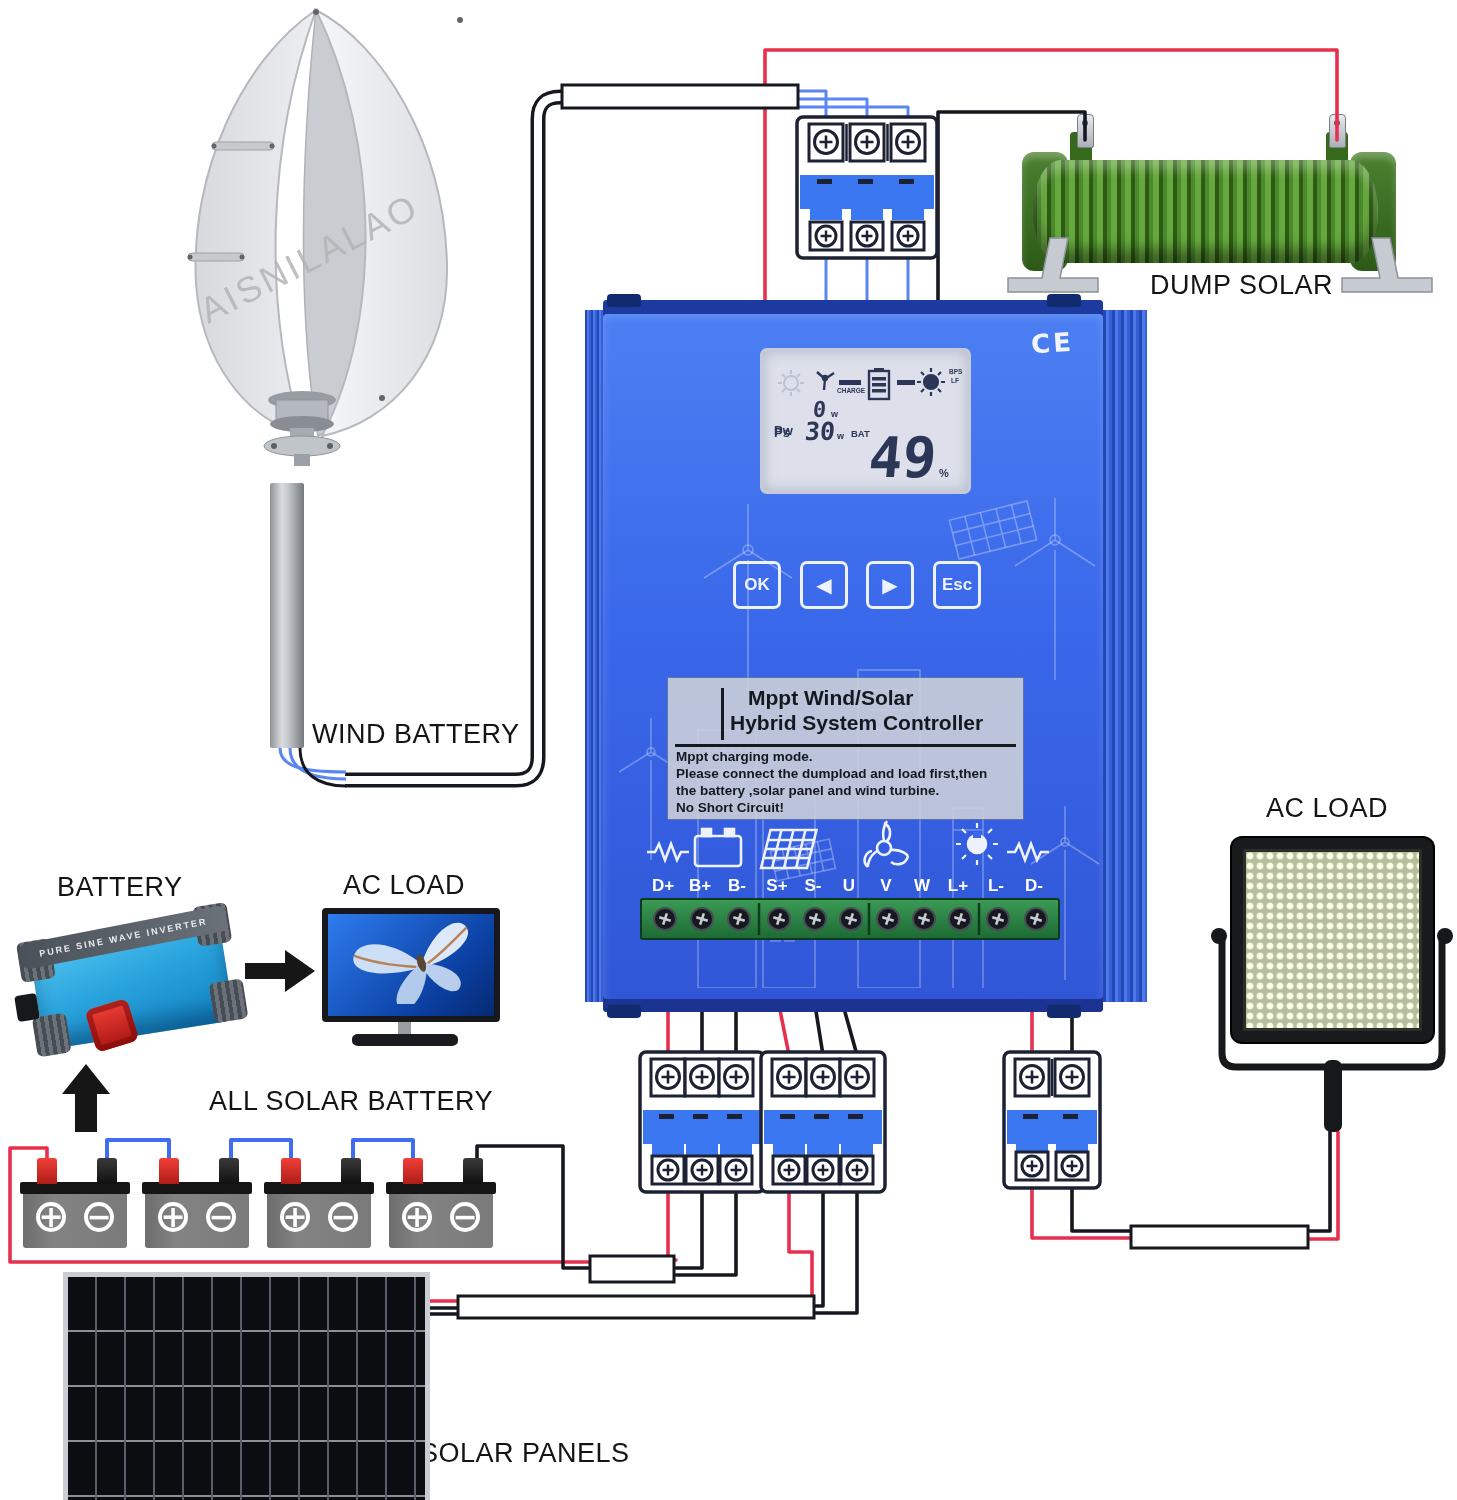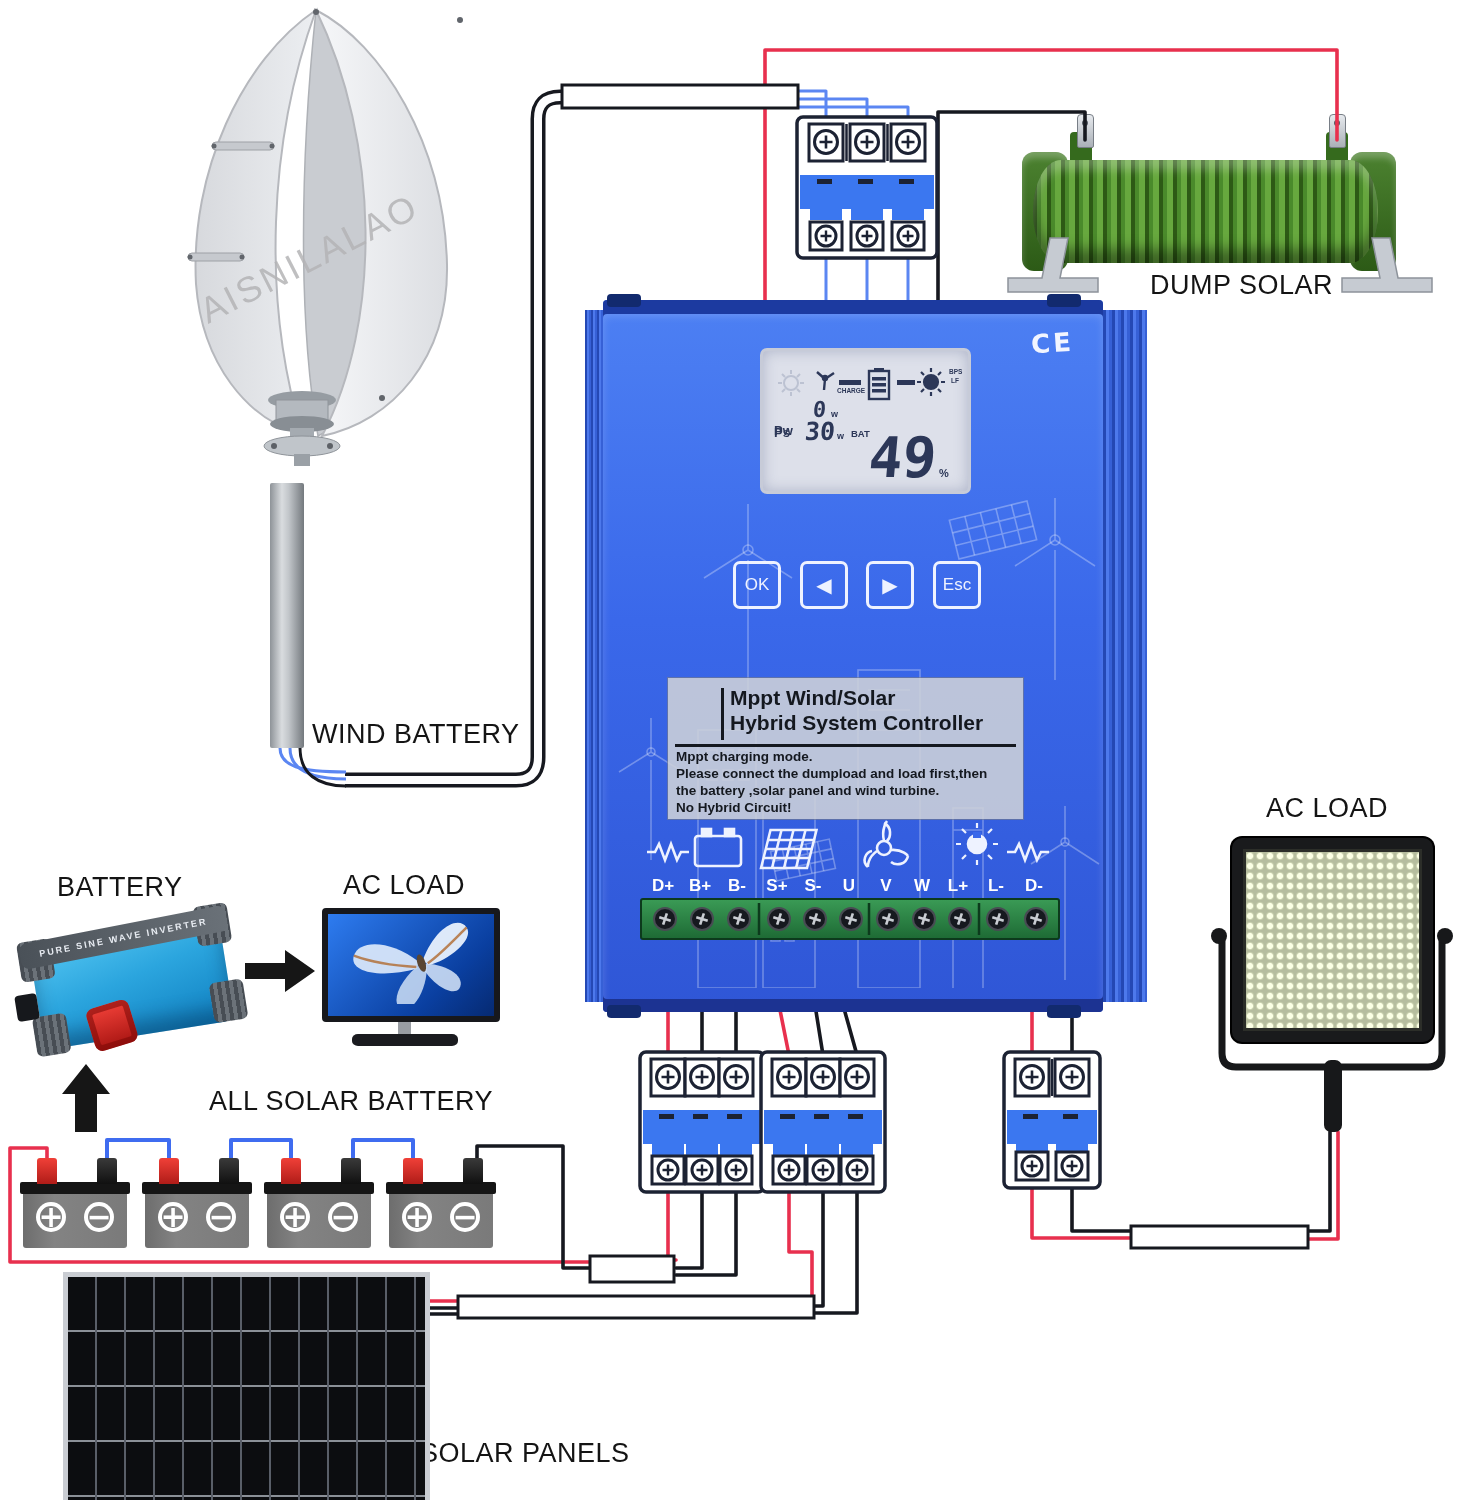--- a/index.html
+++ b/index.html
@@ -12,24 +12,24 @@
   .ctl-fins{top:10px;bottom:10px;width:18px;background:repeating-linear-gradient(90deg,#2448b4 0 2px,#4d79ec 2px 4px,#3660d6 4px 6px);}
   .ctl-fins.lf{left:0;} .ctl-fins.rt{right:0;width:44px;background:repeating-linear-gradient(90deg,#2448b4 0 3px,#4d79ec 3px 6px,#3660d6 6px 9px);}
   .ctl-face{left:18px;top:0;width:500px;height:712px;background:linear-gradient(180deg,#4d80f3 0%,#3a68ea 45%,#2f56d6 100%);
             border-radius:4px;box-shadow:inset 0 14px 0 #1c3aa0, inset 0 -13px 0 #1c3392, inset 0 16px 8px rgba(255,255,255,.18);}
   .bolt{width:34px;height:13px;background:#122a6e;border-radius:4px;z-index:11;}
   .lcd{left:160px;top:51px;width:205px;height:140px;background:#dde0ea;border-radius:4px;
        box-shadow:0 0 0 3px #c7cbd8, inset 0 0 14px rgba(90,100,140,.35);color:#2c3758;}
   .lcd .seg{font-family:"DejaVu Sans Mono",monospace;font-weight:bold;transform:skewX(-5deg);}
   .ce{left:428px;top:28px;font-size:26px;color:#f2f5ff;font-weight:bold;letter-spacing:3px;transform:rotate(-4deg);font-family:"DejaVu Sans",sans-serif;}
   .btn{top:261px;width:42px;height:42px;border:3px solid #eef2ff;border-radius:7px;color:#eef2ff;
-       display:flex;align-items:center;justify-content:center;font-weight:normal;font-size:17px;z-index:3;}
+       display:flex;align-items:center;justify-content:center;font-weight:bold;font-size:17px;z-index:3;}
   .plate{left:65px;top:378px;width:355px;height:141px;background:rgba(206,209,216,.88);box-shadow:0 0 0 1px rgba(120,124,134,.6);z-index:3;color:#14181f;}
   .plate .vbar{left:53px;top:10px;width:3px;height:52px;background:#14181f;}
-  .plate .t1{left:62px;top:8px;font-size:21px;font-weight:bold;}
+  .plate .t1{left:80px;top:8px;font-size:21px;font-weight:bold;}
   .plate .t2{left:62px;top:33px;font-size:21px;font-weight:bold;}
   .plate .hr{left:7px;top:66px;width:341px;height:2.5px;background:#14181f;}
   .plate .bl{left:8px;font-size:13.5px;font-weight:bold;white-space:nowrap;}
   .tlabel{top:576px;width:40px;margin-left:-20px;text-align:center;color:#fff;font-weight:bold;font-size:17px;z-index:3;}
   .tblock{left:37px;top:598px;width:416px;height:38px;z-index:3;background:linear-gradient(180deg,#3a9a55,#1e6b35);
           border:2px solid #0c3a1c;border-radius:3px;}
   
   .pole{left:270px;top:483px;width:34px;height:265px;z-index:10;
         background:linear-gradient(90deg,#8e9398,#d9dcdf 35%,#c2c6ca 55%,#74797e);border-radius:2px;}
   .dump{z-index:10;}
@@ -376,21 +376,21 @@
         </div>
 
       <div class="abs plate">
         <div class="abs vbar"></div>
         <div class="abs t1">Mppt Wind/Solar</div>
         <div class="abs t2">Hybrid System Controller</div>
         <div class="abs hr"></div>
         <div class="abs bl" style="top:71px;">Mppt charging mode.</div>
         <div class="abs bl" style="top:88px;">Please connect the dumpload and load first,then</div>
         <div class="abs bl" style="top:105px;">the battery ,solar panel and wind turbine.</div>
-        <div class="abs bl" style="top:122px;">No Hybrid Circuit!</div>
+        <div class="abs bl" style="top:122px;">No Short Circuit!</div>
       </div>
 
       <svg class="abs" style="left:0;top:520px;" width="500" height="56" viewBox="0 0 500 56">
         <g stroke="#eef2ff" stroke-width="2.6" fill="none">
           <path d="M44 32 h8 l4 -8 6 16 6 -16 6 16 4 -8 h8"></path>
           <g>
               <rect x="92" y="16" width="46" height="30" rx="3"></rect>
               <rect x="99" y="9" width="9" height="7" fill="#eef2ff"></rect>
               <rect x="122" y="9" width="9" height="7" fill="#eef2ff"></rect>
             </g>

